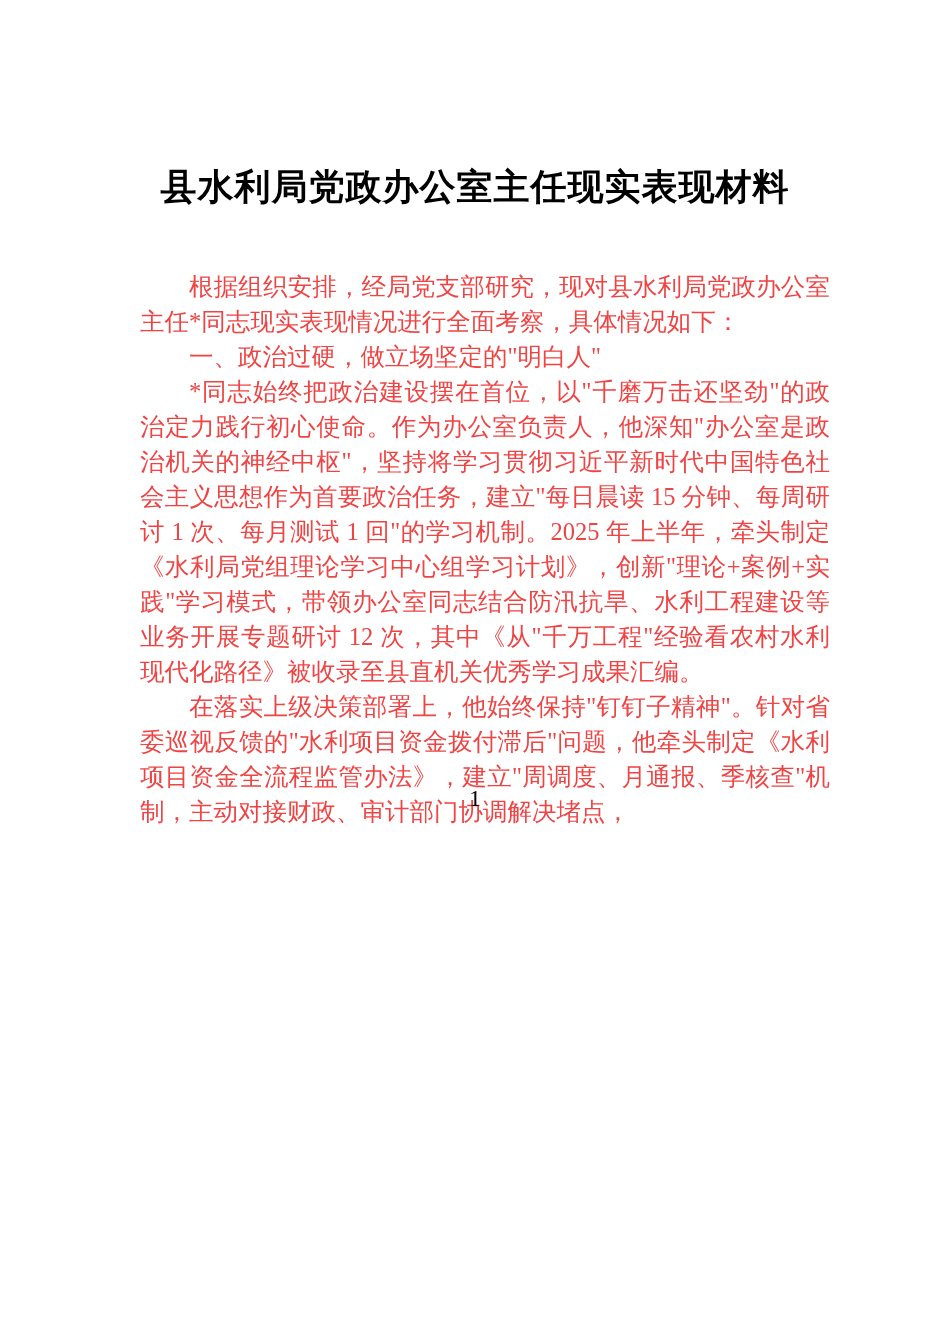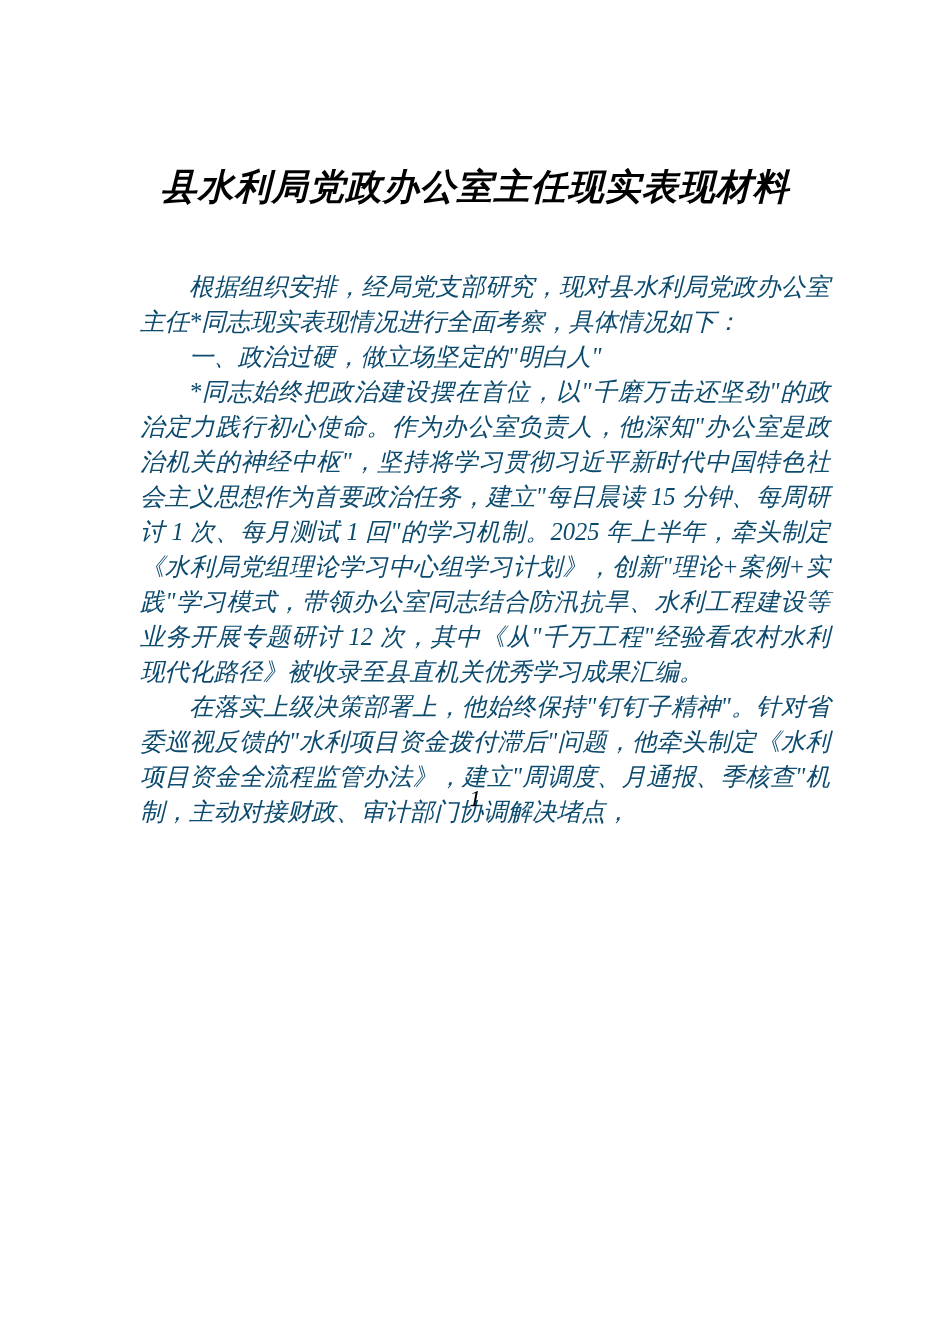--- a/index.html
+++ b/index.html
@@ -9,21 +9,20 @@
   }
   .page {
     position: relative;
     width: 950px;
     height: 944px;
     background: #ffffff;
     box-sizing: border-box;
     overflow: hidden;
     font-family: "Liberation Serif", "DejaVu Serif", serif;
     color: #000000;
-    font-style: italic;
   }
   .doc-title {
     margin: 165px 60px 0 60px;
     font-size: 36px;
     line-height: 44px;
     font-weight: 700;
     text-align: center;
     letter-spacing: 1px;
     font-family: "Liberation Sans", "DejaVu Sans", sans-serif;
     color: #000000;
@@ -33,21 +32,21 @@
     padding-left: 140px;
     padding-right: 120px;
   }
   .doc-body p {
     margin: 0;
     font-size: 24.5px;
     line-height: 35px;
     text-align: justify;
     text-indent: 2em;
     word-break: break-all;
-    color: #0c4a6e;
+    color: #ef4444;
   }
   .page-number {
     position: absolute;
     left: 0;
     right: 0;
     bottom: 132px;
     text-align: center;
     font-size: 24px;
     line-height: 28px;
     color: #000000;

